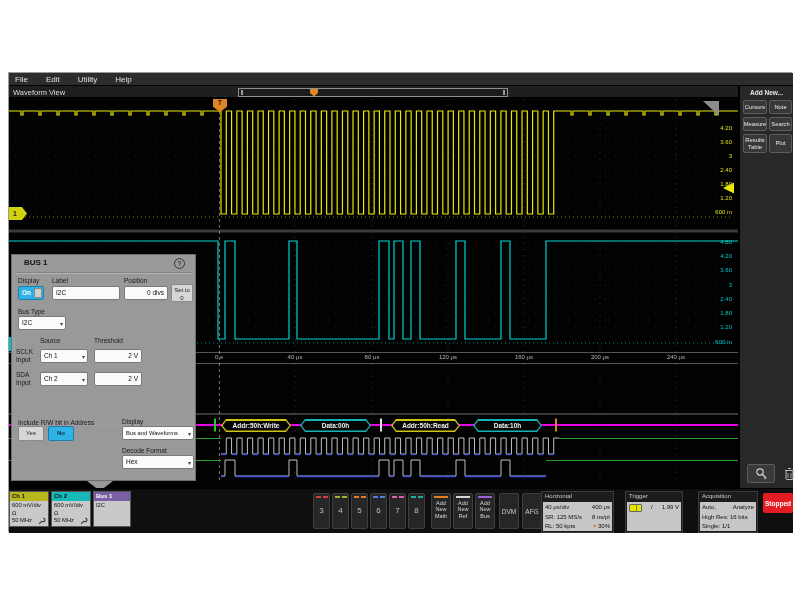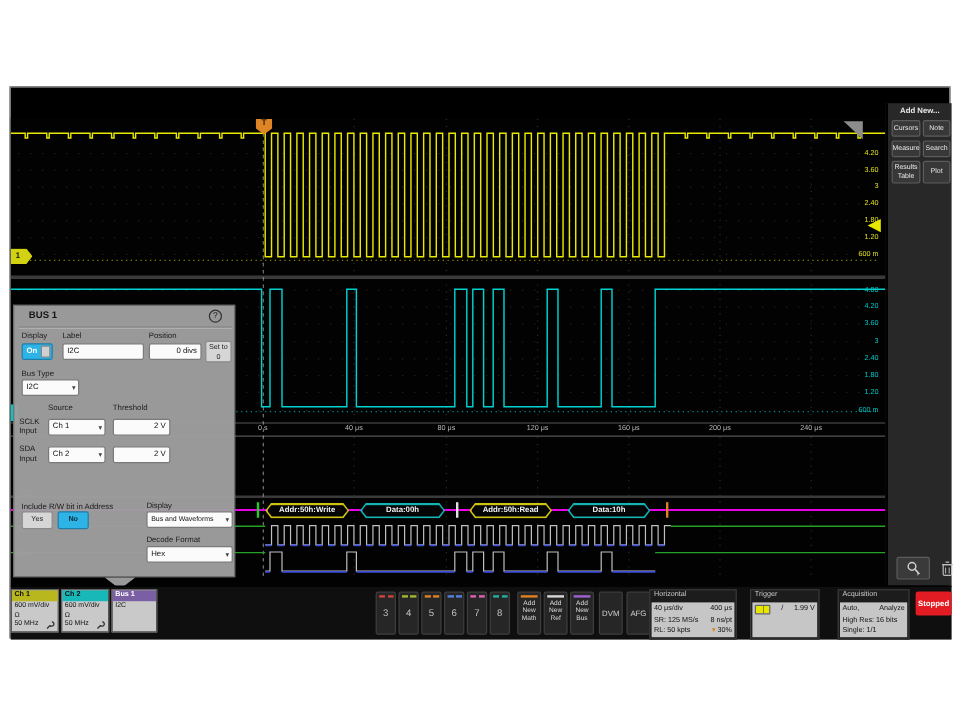--- a/index.html
+++ b/index.html
@@ -64,21 +64,35 @@
   .prow{display:flex;justify-content:space-between;line-height:9.5px}
   #stopped{position:absolute;top:4px;width:30px;height:20px;background:#e31b23;border-radius:2px;color:#fff;font-size:6.5px;font-weight:bold;display:flex;align-items:center;justify-content:center}
   #trig-pill{display:inline-block;width:13px;height:8px;background:linear-gradient(90deg,#e6e600 0 6px,#8a8a00 6px 7px,#e6e600 7px);border:1px solid #666;border-radius:1px;vertical-align:middle}
   .tpos{color:#e08020;font-weight:bold}
 </style>
 </head>
 <body>
 
 <div id="app">
 
-
+  <div id="menubar">
+    <span class="menu-item">File</span>
+    <span class="menu-item">Edit</span>
+    <span class="menu-item">Utility</span>
+    <span class="menu-item">Help</span>
+  </div>
+
+  <div id="wftitle">
+    <span class="t">Waveform View</span>
+    <div id="hscroll">
+      <span class="cap" style="left:2px"></span>
+      <span class="cap" style="right:2px"></span>
+      <div id="hflag"></div>
+    </div>
+  </div>
 
   <div id="plot">
     <svg id="wave-svg" width="729" height="390" viewBox="8 97 729 390" xmlns="http://www.w3.org/2000/svg">
         <line x1="218" y1="98" x2="218" y2="351" stroke="#2c2c2c" stroke-width="1" stroke-dasharray="1,5"></line>
         <line x1="218" y1="363" x2="218" y2="480" stroke="#2c2c2c" stroke-width="1" stroke-dasharray="1,5"></line>
         <line x1="294" y1="98" x2="294" y2="351" stroke="#2c2c2c" stroke-width="1" stroke-dasharray="1,5"></line>
         <line x1="294" y1="363" x2="294" y2="480" stroke="#2c2c2c" stroke-width="1" stroke-dasharray="1,5"></line>
         <line x1="371" y1="98" x2="371" y2="351" stroke="#2c2c2c" stroke-width="1" stroke-dasharray="1,5"></line>
         <line x1="371" y1="363" x2="371" y2="480" stroke="#2c2c2c" stroke-width="1" stroke-dasharray="1,5"></line>
         <line x1="447" y1="98" x2="447" y2="351" stroke="#2c2c2c" stroke-width="1" stroke-dasharray="1,5"></line>

